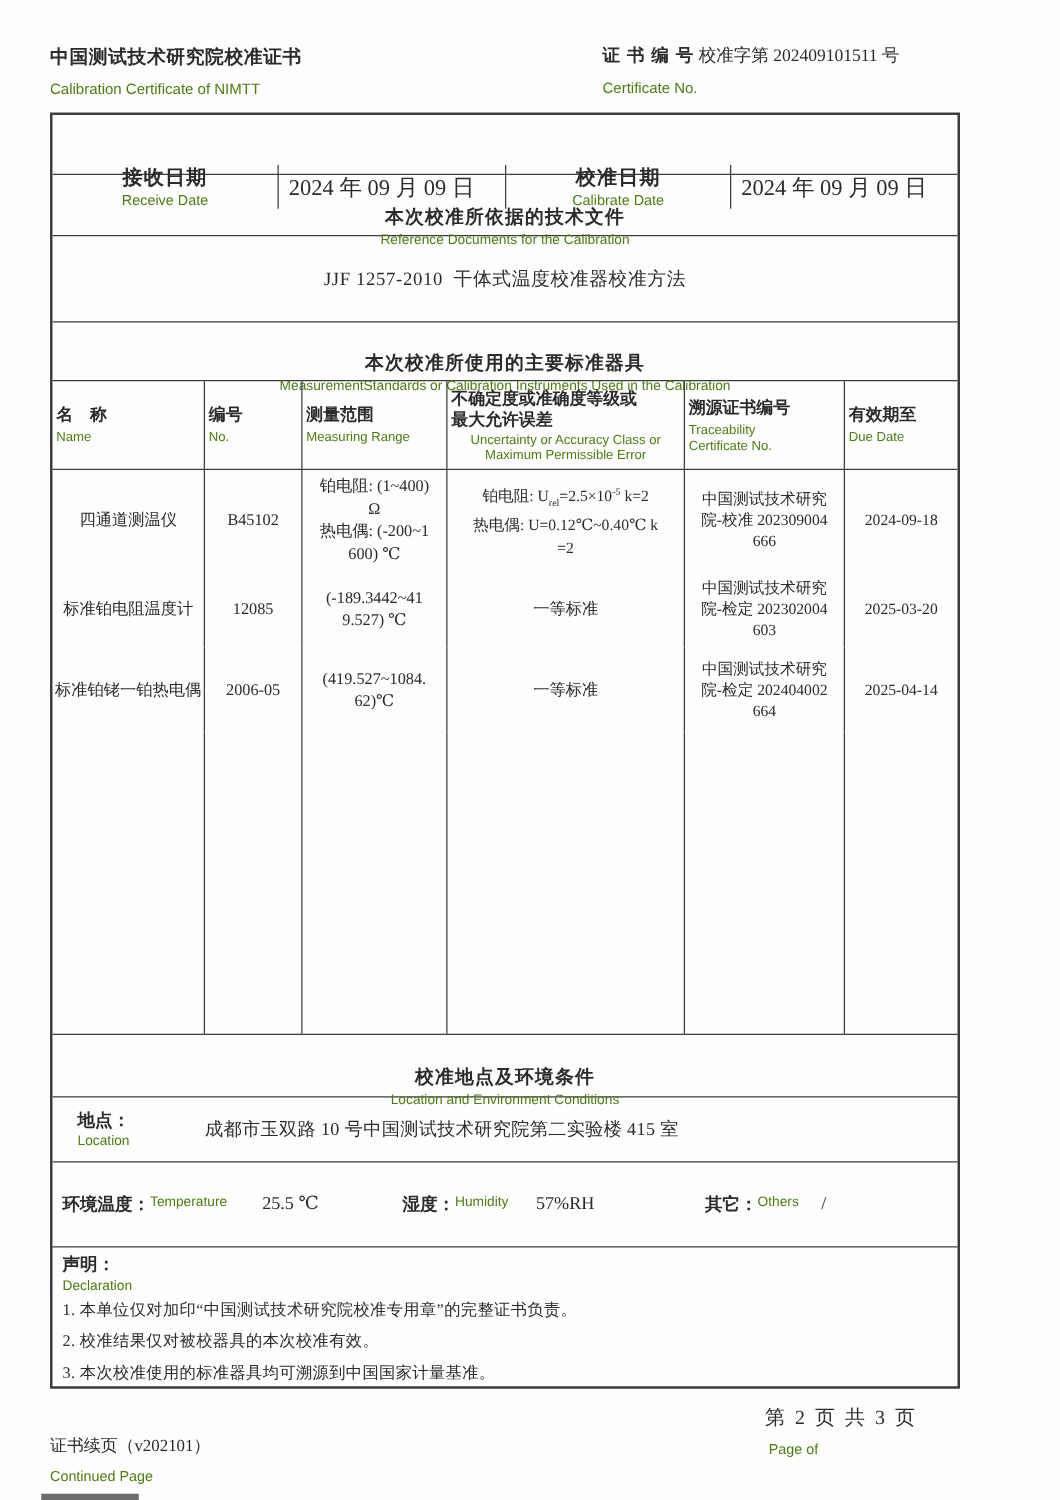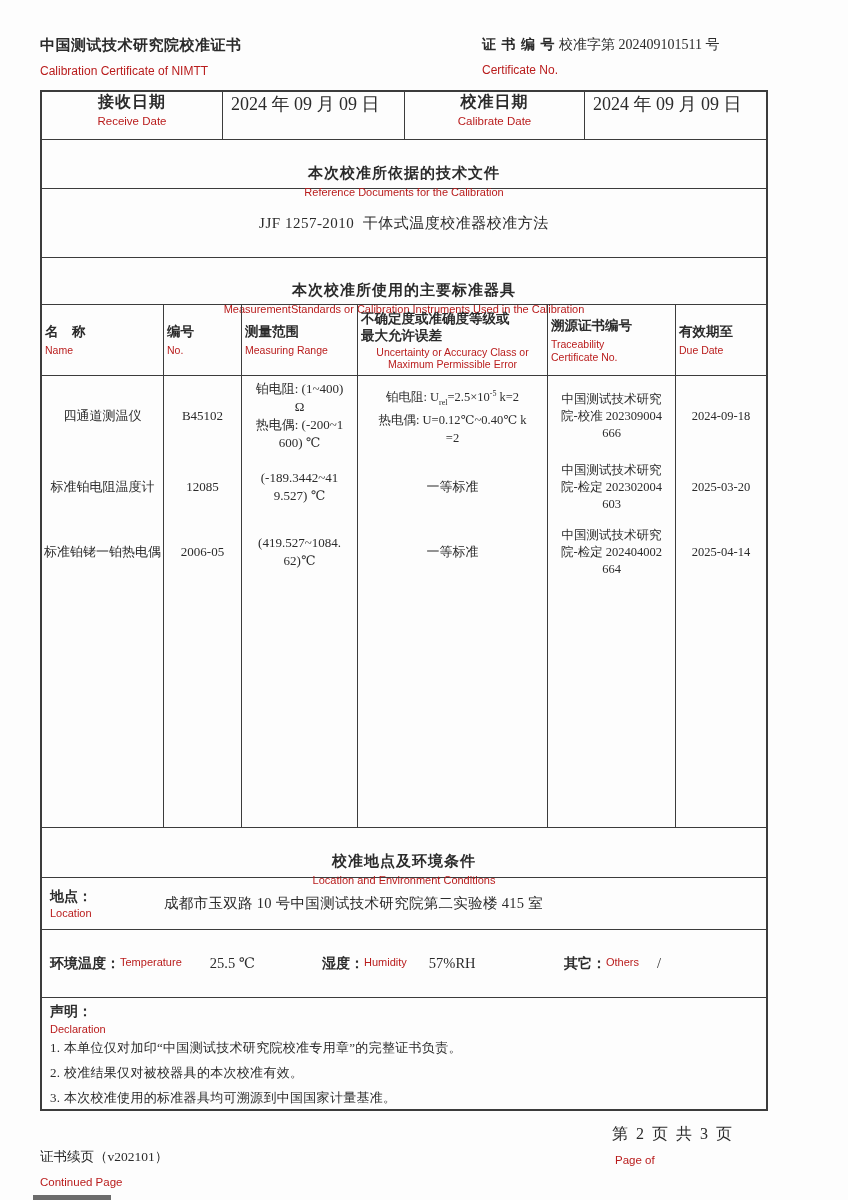--- a/index.html
+++ b/index.html
@@ -3,40 +3,40 @@
 <meta charset="utf-8">
 <style>
   * { margin:0; padding:0; box-sizing:border-box; }
   body { background:#ffffff; }
   .page {
     position:relative; width:848px; height:1200px;
     background:#fdfdfd; color:#2b2b2b; overflow:hidden;
     font-family:"Liberation Serif","DejaVu Serif",serif;
   }
   .zh { font-family:"Liberation Serif","DejaVu Serif",serif; }
-  .en { font-family:"Liberation Sans","DejaVu Sans",sans-serif; color:#b91c1c; }
+  .en { font-family:"Liberation Sans","DejaVu Sans",sans-serif; color:#4d7c0f; }
   .ws-pre { white-space:pre; }
 
   
   .doc-header { position:absolute; left:40px; top:36px; width:728px; display:flex; justify-content:space-between; }
   .doc-header .title-zh { font-size:15px; font-weight:bold; letter-spacing:.5px; }
   .doc-header .title-en { font-size:12px; margin-top:9px; }
   .h-right { width:286px; }
   .h-right .certline { font-size:14px; }
   .h-right .certlabel { font-weight:bold; letter-spacing:1px; }
   .h-right .title-en { font-size:12px; margin-top:9px; }
 
   
   .sheet { position:absolute; left:40px; top:90px; width:728px; border:2px solid #3c3c3c; background:transparent; }
   .srow { border-top:1px solid #3c3c3c; }
   .srow:first-child { border-top:none; }
 
   
   .dates { display:grid; grid-template-columns:181px 182px 180px 1fr; height:47px; }
-  .d-cell { border-right:1px solid #3c3c3c; display:flex; flex-direction:column; justify-content:flex-start; align-items:center; }
+  .d-cell { border-right:1px solid #3c3c3c; display:flex; flex-direction:column; justify-content:center; align-items:center;margin-top:40px; }
   .d-cell:last-child { border-right:none; }
   .d-label-zh { font-size:16px; font-weight:bold; letter-spacing:1px; }
   .d-label-en { font-size:11.5px; margin-top:2px; }
   .d-value { align-items:flex-start; padding-left:8px; font-size:18px; }
 
   
   .sec-head { display:flex; flex-direction:column; justify-content:center; align-items:center; text-align:center; }
   .sec-head .sh-zh { font-size:15px; font-weight:bold; letter-spacing:1px;margin-top:33px; }
   .sec-head .sh-en { font-size:11px; margin-top:3px; }
   .refhead { height:49px; }
@@ -57,21 +57,21 @@
   .ib-cell { border-right:1px solid #3c3c3c; display:flex; flex-direction:column; justify-content:center; align-items:center; text-align:center; font-size:13px; line-height:18px; padding:1px 2px; }
   .ib-cell.trace { font-size:12.5px; line-height:17px; }
   .ib-cell.due { font-size:12.5px; }
   .ib-cell.uncert { font-size:12.5px; line-height:18px; }
   sub.u-sub { font-size:8px; }
   sup.u-sup { font-size:8px; }
 
   
   .lochead { height:50px; }
   .locrow { height:52px; display:flex; align-items:center; }
-  .loc-label { padding-left:8px; width:122px; }
+  .loc-label { padding-left:20px; width:122px; }
   .lbl-zh { font-size:14px; font-weight:bold; }
   .lbl-en { font-size:11px; margin-top:1px; }
   .loc-value { font-size:14.5px; letter-spacing:.3px; }
 
   .envrow { height:68px; display:grid; grid-template-columns:280px 242px 1fr; align-items:center; }
   .env-group { display:flex; align-items:center; }
   .env-group .pair { display:flex; flex-direction:row; }
   .env-val { font-size:14.5px; margin-left:22px; }
   .g1 { padding-left:8px; }
   .g1 .env-val { margin-left:28px; }

